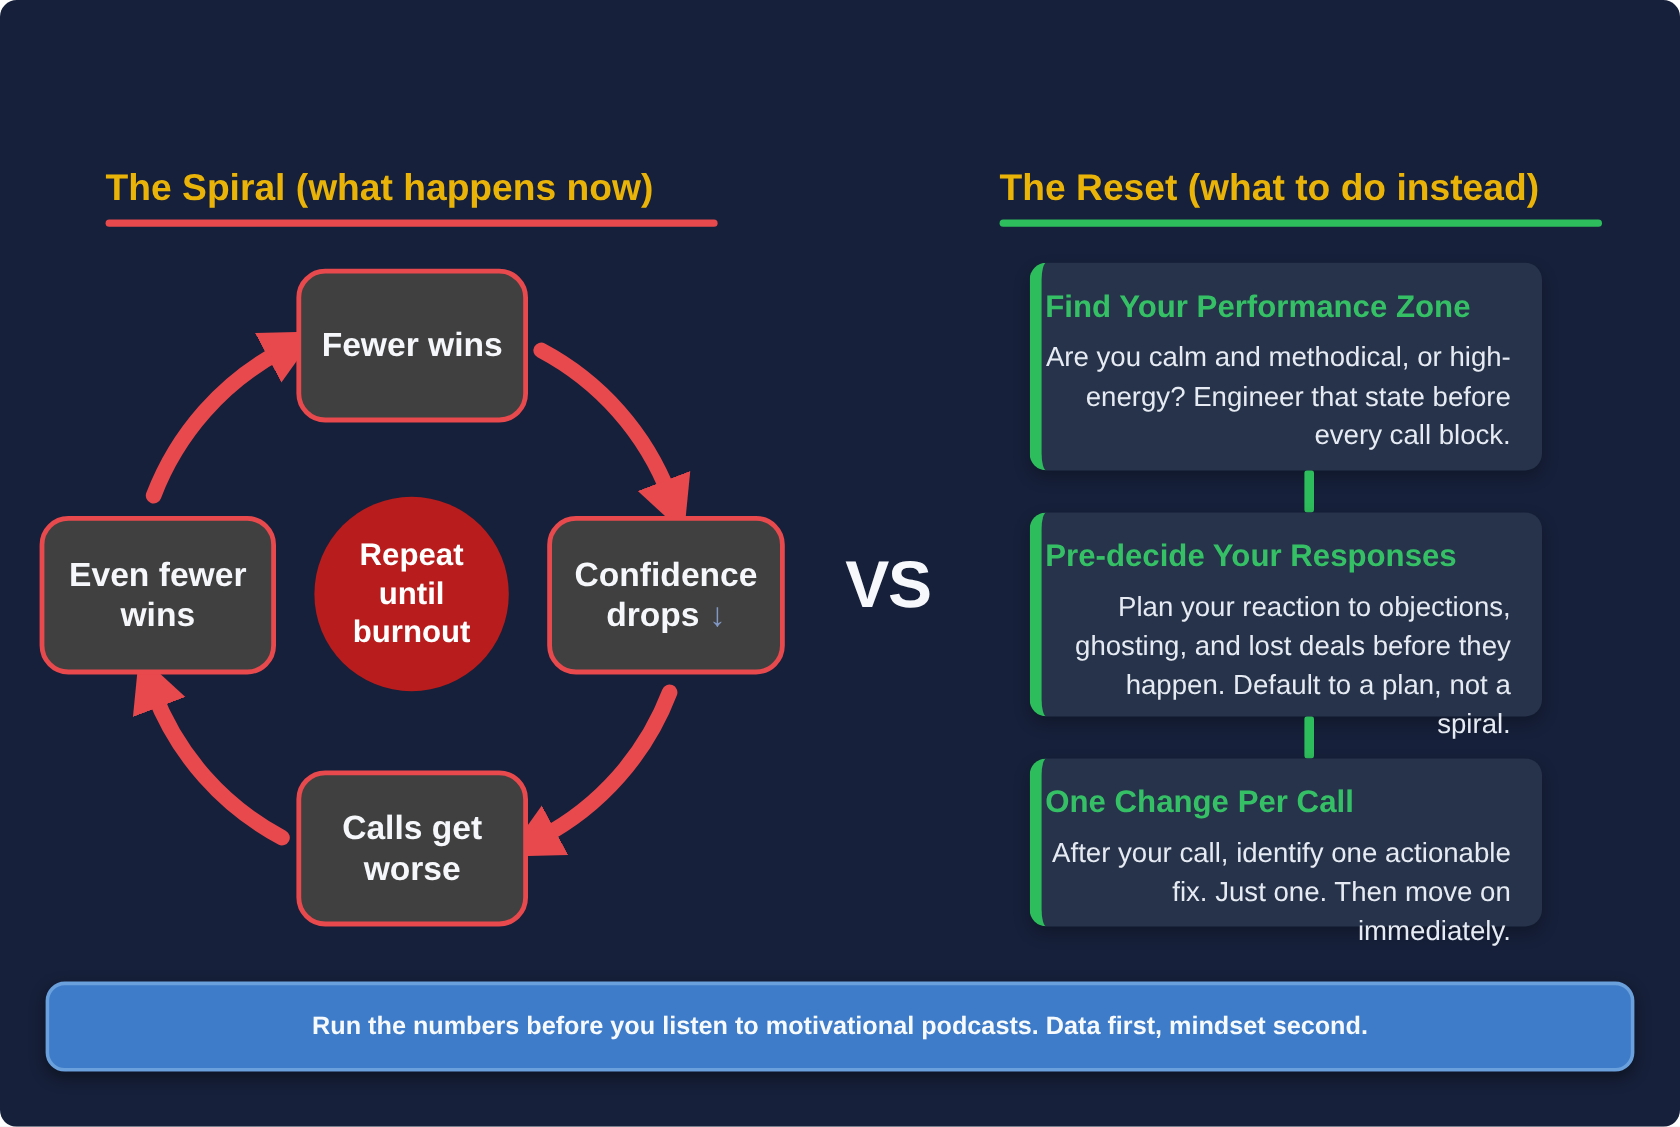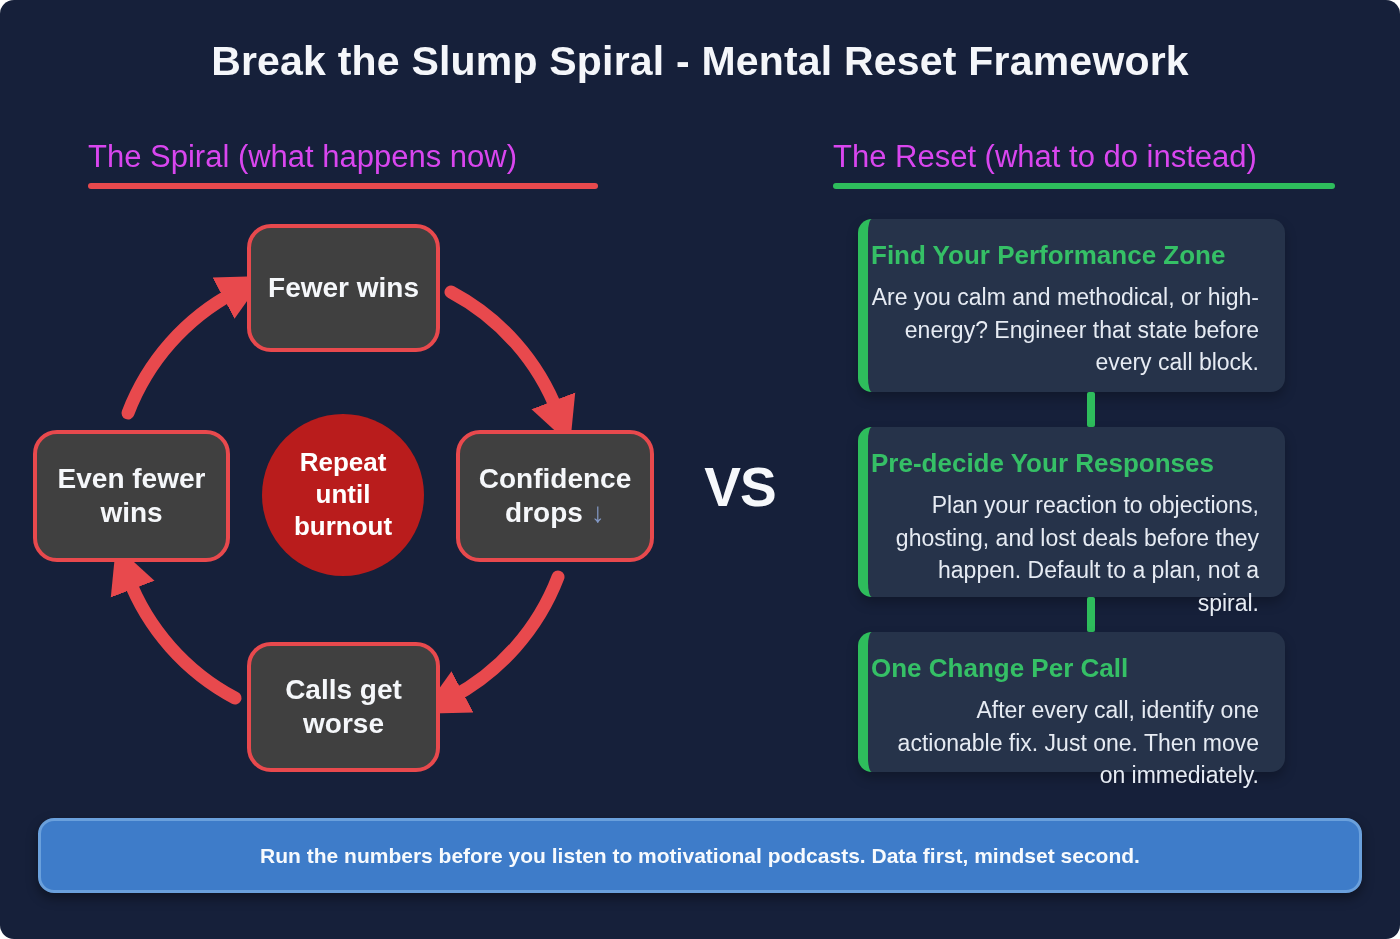--- a/index.html
+++ b/index.html
@@ -22,23 +22,23 @@
     left: 0;
     width: 100%;
     text-align: center;
     color: #f4f6fa;
     font-size: 41px;
     font-weight: 800;
     letter-spacing: 0.2px;
   }
   .section-heading {
     position: absolute;
-    color: #d946ef;
+    color: #eab308;
     font-size: 31px;
-    font-weight: 400;
+    font-weight: 700;
     white-space: nowrap;
     text-align: right;
   }
   .heading-left { left: 88px; top: 139px; }
   .heading-right { left: 833px; top: 139px; }
   .underline {
     position: absolute;
     height: 6px;
     border-radius: 3px;
   }
@@ -161,21 +161,20 @@
     font-weight: 700;
     box-shadow: 0 5px 12px rgba(0,0,0,0.4);
     text-align: center;
   }
 </style>
 </head>
 <body>
 
 <div class="canvas">
 
-  <div class="page-title">Break the Slump Spiral - Mental Reset Framework</div>
 
   <div class="section-heading heading-left">The Spiral (what happens now)</div>
   <div class="underline underline-red"></div>
 
   <svg class="spiral-arrows" viewBox="0 0 1400 939" xmlns="http://www.w3.org/2000/svg">
     <defs>
       <marker id="arrowhead" markerUnits="strokeWidth" markerWidth="4" markerHeight="4" viewBox="0 0 4 4" refX="1" refY="2" orient="auto">
         <path d="M0,0.2 L3.6,2 L0,3.8 Z" fill="#e8494d"></path>
       </marker>
     </defs>
@@ -219,20 +218,20 @@
 
   <div class="reset-card card-2">
     <h3 class="card-title">Pre-decide Your Responses</h3>
     <p class="card-body">Plan your reaction to objections, ghosting, and lost deals before they happen. Default to a plan, not a spiral.</p>
   </div>
 
   <div class="connector conn-2"></div>
 
   <div class="reset-card card-3">
     <h3 class="card-title">One Change Per Call</h3>
-    <p class="card-body">After every call, identify one actionable fix. Just one. Then move on immediately.</p>
+    <p class="card-body">After your call, identify one actionable fix. Just one. Then move on immediately.</p>
   </div>
 
   <div class="banner">
     <span>Run the numbers before you listen to motivational podcasts. Data first, mindset second.</span>
   </div>
 
 </div>
 
 </body></html>

